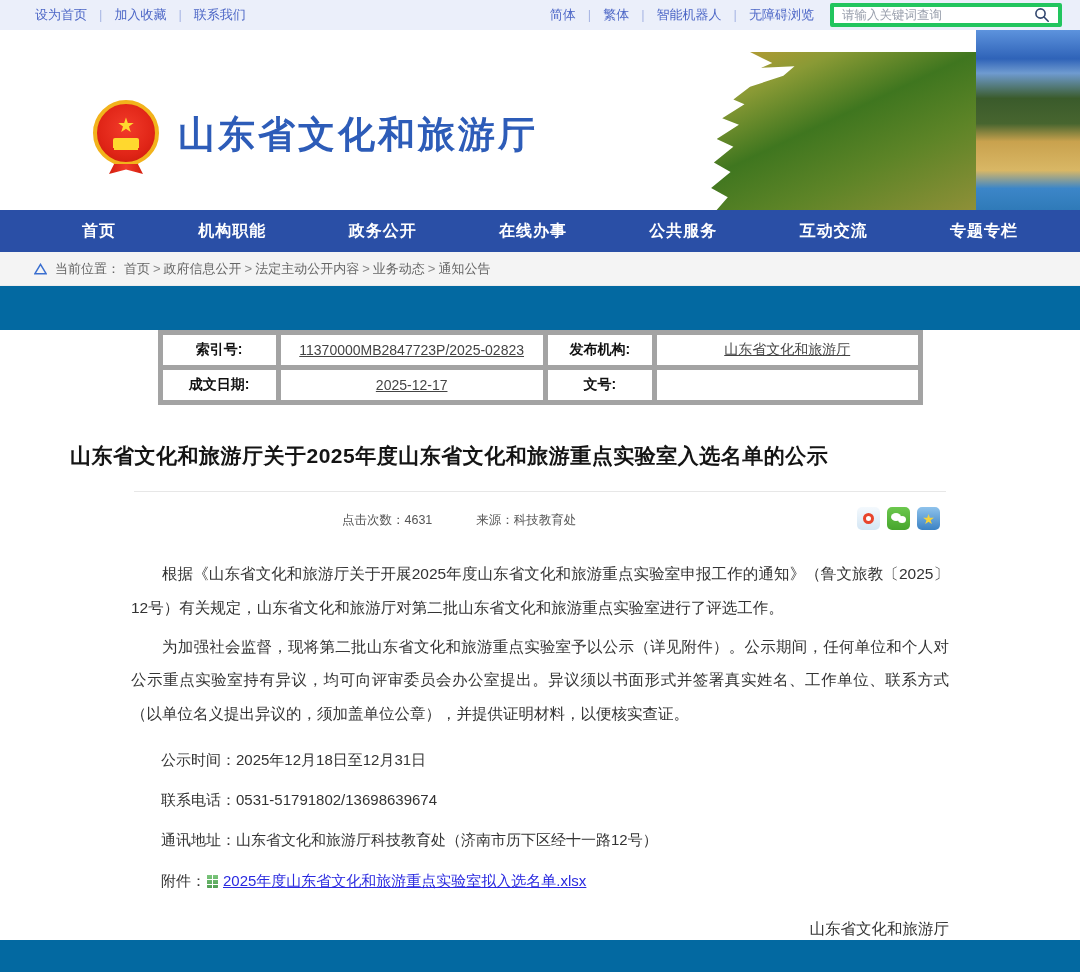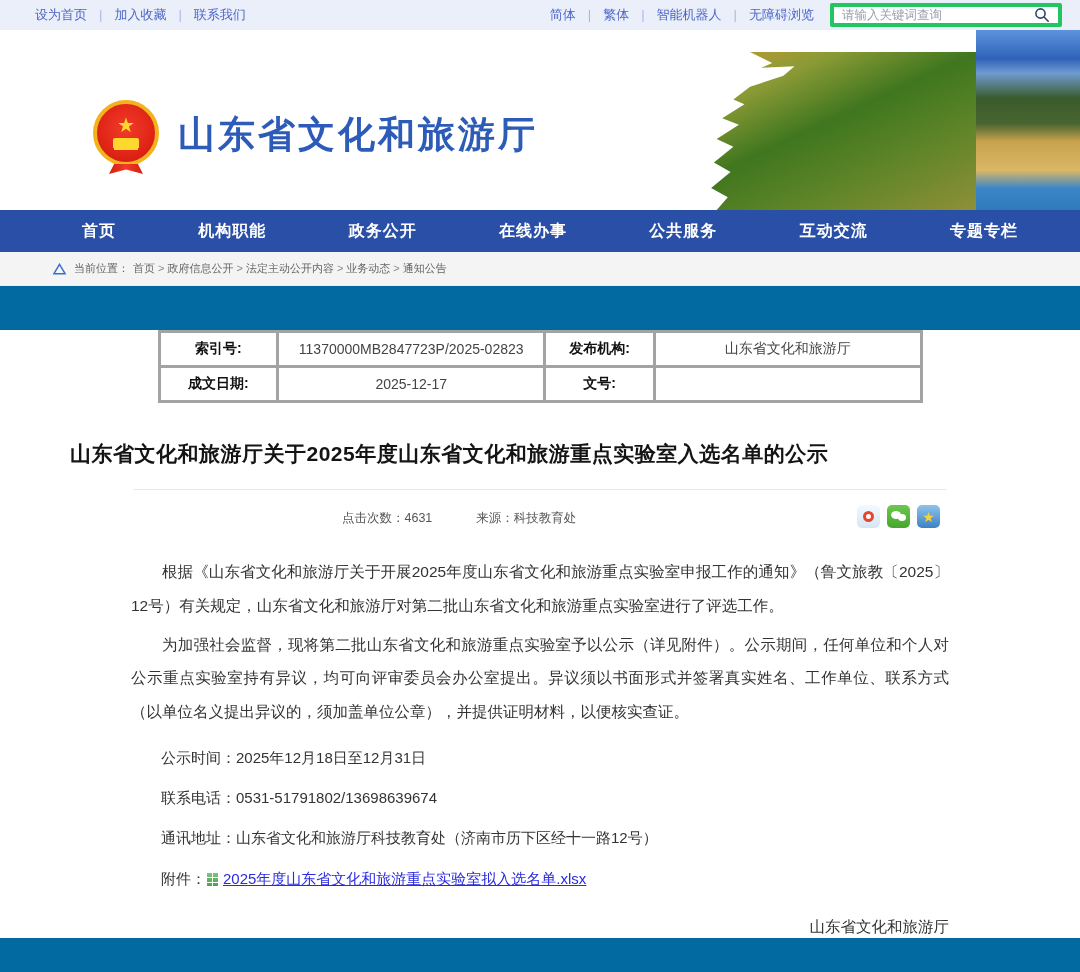--- a/index.html
+++ b/index.html
@@ -40,33 +40,33 @@
   .site-name { font-size:37px; font-weight:bold; color:#2d5cb8; letter-spacing:3px; }
   .site-en { font-size:11.5px; font-weight:bold; color:#2d5cb8; margin-top:7px; letter-spacing:0.4px; }
 
   
   .nav { height:42px; background:#2a4fa6; display:flex; align-items:center;
          justify-content:space-between; padding:0 62px 0 82px; }
   .nav a { color:#fff; font-size:16px; font-weight:bold; text-decoration:none; cursor:pointer; letter-spacing:1px; }
 
   
   .breadcrumb { height:34px; background:#f4f4f4; border-bottom:1px solid #ececec; display:flex;
-                align-items:center; padding-left:53px; font-size:11px; color:#666; }
+                align-items:center; padding-left:34px; font-size:13px; color:#666; }
   .bc-icon { width:13px; height:12px; margin-right:8px; }
   .bc-label { margin-right:4px; }
   .bc-item { color:#666; text-decoration:none; cursor:pointer; }
   .bc-item:not(:last-of-type)::after { content:">"; margin:0 3px; color:#888; }
 
   
   .content { background:#fff; }
   table.doc-info { width:765px; margin:44px auto 0; border-collapse:collapse; font-size:14px; }
-  table.doc-info td { border:3px solid #a3a3a3; height:35px; text-align:center; color:#444; }
+  table.doc-info td { border:5px solid #a3a3a3; height:35px; text-align:center; color:#444; }
   table.doc-info td.lbl { font-weight:bold; color:#111; width:119px; }
   table.doc-info td.w2 { width:110px; }
-  table.doc-info td.val { width:268px; }
+  table.doc-info td.val { width:268px;text-decoration:underline; }
 
   h1.doc-title { margin:36px 70px 0; text-align:left; font-size:21px; font-weight:bold;
                  color:#141414; line-height:1.45; letter-spacing:0.5px; }
   .title-divider { width:812px; margin:20px auto 0; border-bottom:1px solid #e7e7e7; }
 
   .meta { width:820px; margin:13px auto 0; position:relative; height:28px;
           font-size:12.5px; color:#555; }
   .meta-text { position:absolute; left:212px; top:7px; display:flex; gap:44px; }
   .share { position:absolute; right:10px; top:2px; display:flex; gap:7px; }
   .share-btn { width:23px; height:23px; border-radius:5px; cursor:pointer; display:flex;

